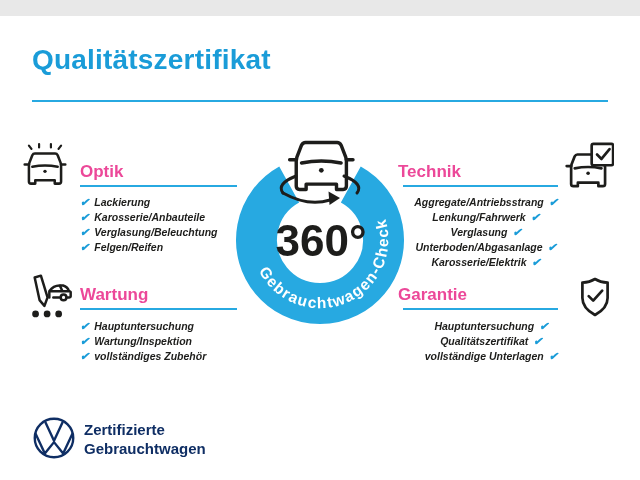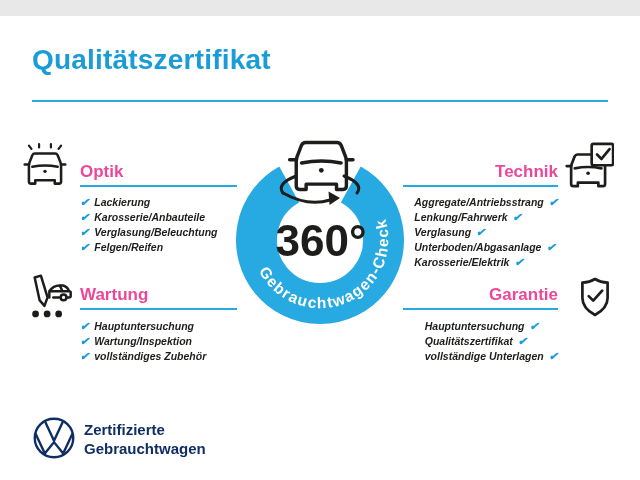--- a/index.html
+++ b/index.html
@@ -14,25 +14,25 @@
     position:relative;width:640px;height:480px;background:#ffffff;
     font-family:"Liberation Sans",sans-serif;overflow:hidden;margin:16px auto;
   }
   .abs{position:absolute;}
   .title{
     left:32px;top:28px;font-size:28px;font-weight:bold;color:var(--accent);
     letter-spacing:.2px;
   }
   .title-rule{left:32px;top:84px;width:576px;height:2px;background:var(--rule);}
   .sec-header{font-size:17px;font-weight:bold;color:#ec4899;line-height:20px;}
-  .sec-header.right{text-align:right;width:160px;}
+  .sec-header.right{width:160px;}
   .sec-rule{height:2px;background:var(--rule);}
   .items{font-size:10.5px;font-weight:600;color:var(--ink);}
   .items .row{height:15px;line-height:15px;white-space:nowrap;font-style:italic;}
-  .items.right{text-align:left;}
+  .items.right{text-align:center;}
   .chk{color:var(--accent);font-size:11px;font-weight:bold;}
   .items.left .chk{margin-right:5px;}
   .items.right .chk{margin-left:5px;}
   .footer-text{font-size:15px;font-weight:bold;color:var(--navy);line-height:19px;}
   svg{display:block;}
   .stroke-ink{stroke:var(--ink);fill:none;stroke-linecap:round;stroke-linejoin:round;}
   .fill-ink{fill:var(--ink);stroke:none;}
   .ring-text{fill:#ffffff;font-weight:bold;font-size:15.5px;font-family:"Liberation Sans",sans-serif;}
   .degree{fill:var(--ink);font-weight:bold;font-size:44px;font-family:"Liberation Sans",sans-serif;}
 </style>

